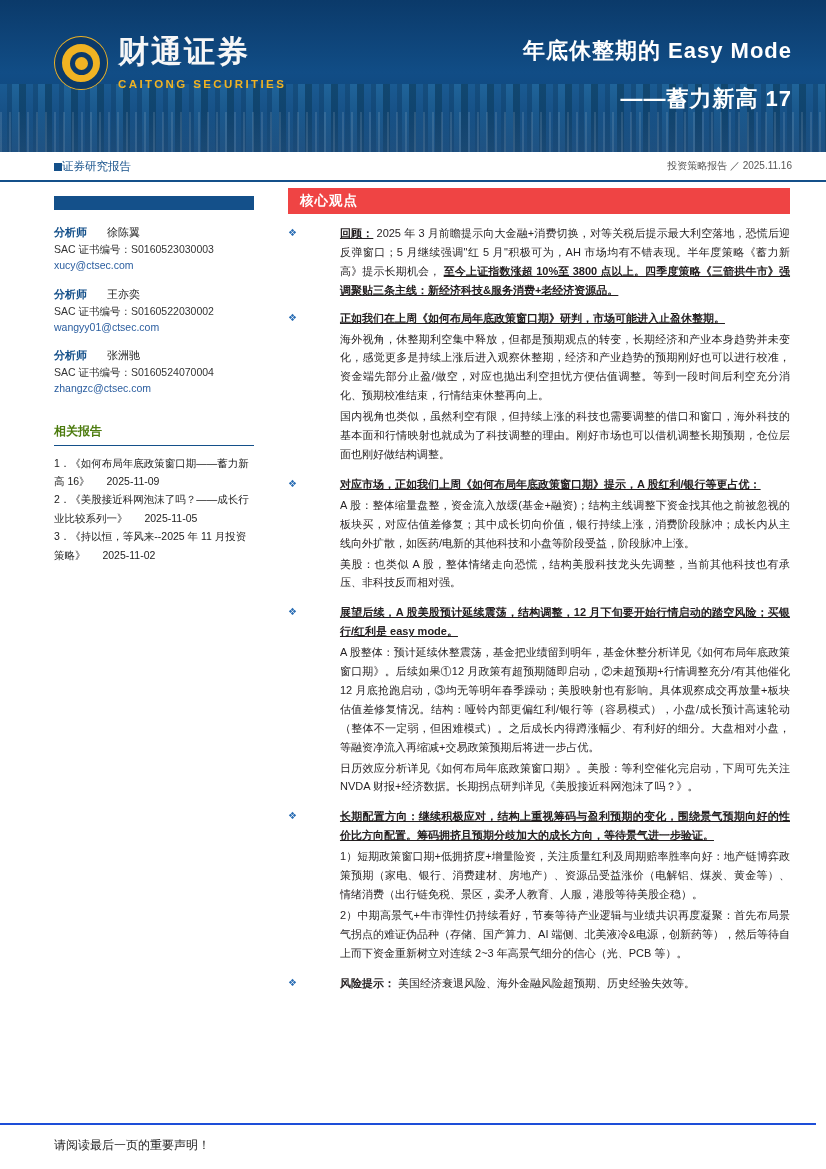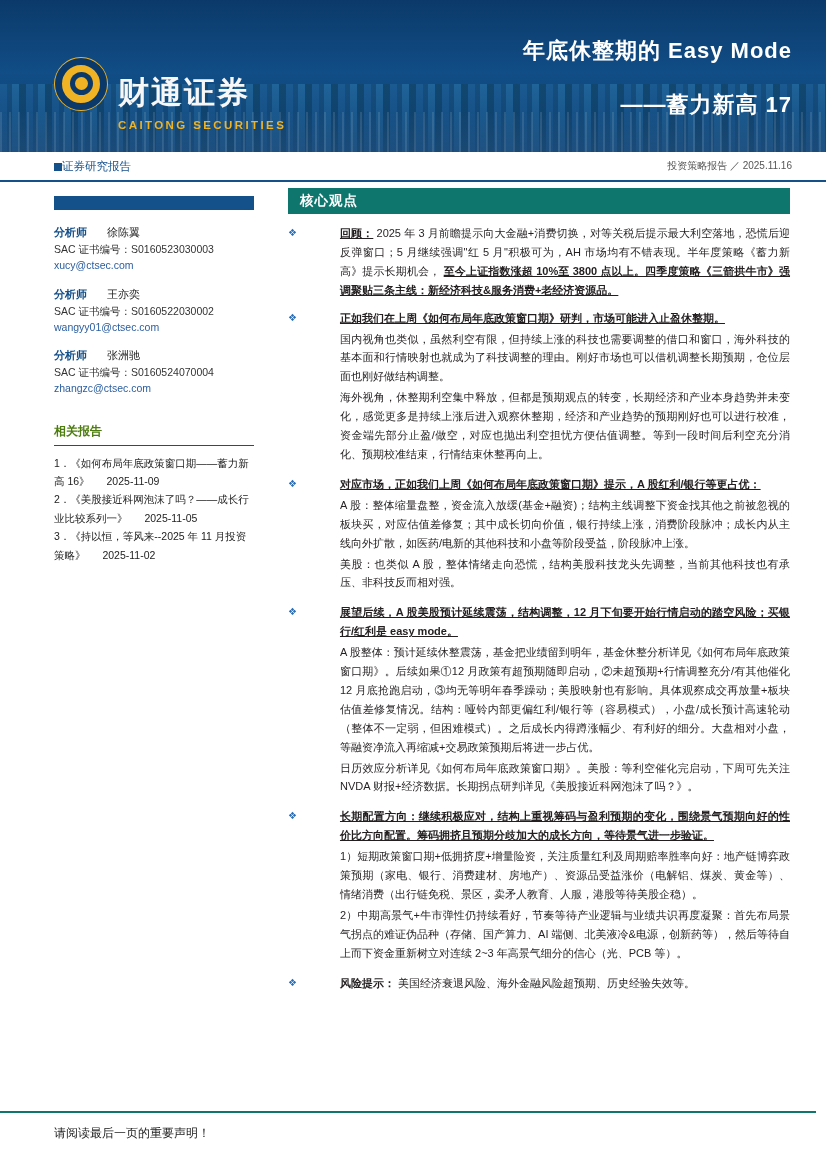--- a/index.html
+++ b/index.html
@@ -49,35 +49,35 @@
     content:""; position:absolute; width:38px;height:38px;border-radius:50%;
     border:7px solid #0b3a6a;
   }
   .logo-mark:after{
     content:""; position:absolute; width:13px;height:13px;border-radius:50%;
     background:#f0b323; box-shadow:0 0 0 5px #0b3a6a;
   }
   .logo-text { line-height:1; }
   .logo-cn {
     font-family:"Liberation Serif", serif;
-    font-size:31px; font-weight:bold; color:#f7f7f7; letter-spacing:2px;margin-top:41px;
+    font-size:31px; font-weight:bold; color:#f7f7f7; letter-spacing:2px;
   }
   .logo-en {
     margin-top:12px; font-size:11.5px; letter-spacing:2.4px; color:#f0b323; font-weight:bold;
   }
   .head-title {
     position:absolute; right:34px; top:36px; text-align:right;
     color:#ffffff;
   }
   .head-title .t1 {
     font-size:22px; font-weight:bold; letter-spacing:1px;
     font-family:"Liberation Sans", sans-serif;
   }
   .head-title .t2 {
-    margin-top:24px; font-size:22px; font-weight:bold; letter-spacing:1px;
+    margin-top:18px; font-size:22px; font-weight:bold; letter-spacing:1px;
   }
   
   .subhead {
     position:absolute; left:0; top:152px; width:826px; height:30px;
     border-bottom:2px solid #14508a;
   }
   .subhead .left {
     position:absolute; left:54px; top:7px; font-size:11.5px; color:#14508a;
     display:flex; align-items:center; 
   }
@@ -102,42 +102,42 @@
   .analyst .mail { color:#2a5d9f; }
   .analyst + .analyst { margin-top:12px; }
   .rpt-title {
     margin-top:26px; font-size:12px; font-weight:bold; color:#4d7c0f;
   }
   .rpt-rule { margin-top:5px; width:200px;height:1px;background:#14508a; }
   .rpt-list { margin-top:8px; font-size:10.5px; line-height:1.75; color:#222; }
   
   .right-col { position:absolute; left:288px; top:188px; width:502px; }
   .core-band {
-    width:502px; height:26px; background:#0f766e;
+    width:502px; height:26px; background:#ef4444;
     display:flex; align-items:center;
     color:#fff; font-size:13.5px; font-weight:bold; padding-left:12px;
     letter-spacing:1px;
   }
   .bullets { margin-top:10px; }
   .bullet { display:flex; gap:7px; margin-bottom:9px; }
   .dia {
     color:#2c6fb5; font-size:10px; line-height:1.7; flex:0 0 auto;
   }
   .btxt {
     font-size:11px; line-height:1.72; color:#231f20; text-align:justify;
     flex:1 1 auto;
     margin-left:36px;
   }
   .b { font-weight:bold; }
   .bu { font-weight:bold; text-decoration:underline; }
   .p { margin:0 0 2px 0; }
   
   .footer {
-    position:absolute; left:0; bottom:12px; width:816px; height:46px;
-    border-top:2px solid #0f766e;
+    position:absolute; left:0; bottom:0; width:816px; height:46px;
+    border-top:2px solid #1d4ed8;
   }
   .footer .ft {
     position:absolute; left:54px; top:12px; font-size:12px; color:#222;
   }
 </style>
 </head>
 <body>
 
 <div class="header">
   <div class="header-skyline"></div>
@@ -223,22 +223,22 @@
         <span class="bu">回顾：</span>
         <span>2025 年 3 月前瞻提示向大金融+消费切换，对等关税后提示最大利空落地，恐慌后迎反弹窗口；5 月继续强调"红 5 月"积极可为，AH 市场均有不错表现。半年度策略《蓄力新高》提示长期机会，</span>
         <span class="bu">至今上证指数涨超 10%至 3800 点以上。四季度策略《三箭拱牛市》强调聚贴三条主线：新经济科技&amp;服务消费+老经济资源品。</span>
       </div>
     </div>
 
     <div class="bullet">
       <span class="dia">❖</span>
       <div class="btxt">
         <div class="p bu">正如我们在上周《如何布局年底政策窗口期》研判，市场可能进入止盈休整期。</div>
+        <div class="p"><span class="b"></span><span>海外视角，休整期利空集中释放，但都是预期观点的转变，长期经济和产业本身趋势并未变化，感觉更多是持续上涨后进入观察休整期，经济和产业趋势的预期刚好也可以进行校准，资金端先部分止盈/做空，对应也抛出利空担忧方便估值调整。等到一段时间后利空充分消化、预期校准结束，行情结束休整再向上。</span></div>
         <div class="p">国内视角也类似，虽然利空有限，但持续上涨的科技也需要调整的借口和窗口，海外科技的基本面和行情映射也就成为了科技调整的理由。刚好市场也可以借机调整长期预期，仓位层面也刚好做结构调整。</div>
-        <div class="p"><span class="b"></span><span>海外视角，休整期利空集中释放，但都是预期观点的转变，长期经济和产业本身趋势并未变化，感觉更多是持续上涨后进入观察休整期，经济和产业趋势的预期刚好也可以进行校准，资金端先部分止盈/做空，对应也抛出利空担忧方便估值调整。等到一段时间后利空充分消化、预期校准结束，行情结束休整再向上。</span></div>
       </div>
     </div>
 
     <div class="bullet">
       <span class="dia">❖</span>
       <div class="btxt">
         <div class="p bu">对应市场，正如我们上周《如何布局年底政策窗口期》提示，A 股红利/银行等更占优：</div>
         <div class="p">A 股：整体缩量盘整，资金流入放缓(基金+融资)；结构主线调整下资金找其他之前被忽视的板块买，对应估值差修复；其中成长切向价值，银行持续上涨，消费阶段脉冲；成长内从主线向外扩散，如医药/电新的其他科技和小盘等阶段受益，阶段脉冲上涨。</div>
         <div class="p">美股：也类似 A 股，整体情绪走向恐慌，结构美股科技龙头先调整，当前其他科技也有承压、非科技反而相对强。</div>
       </div>

